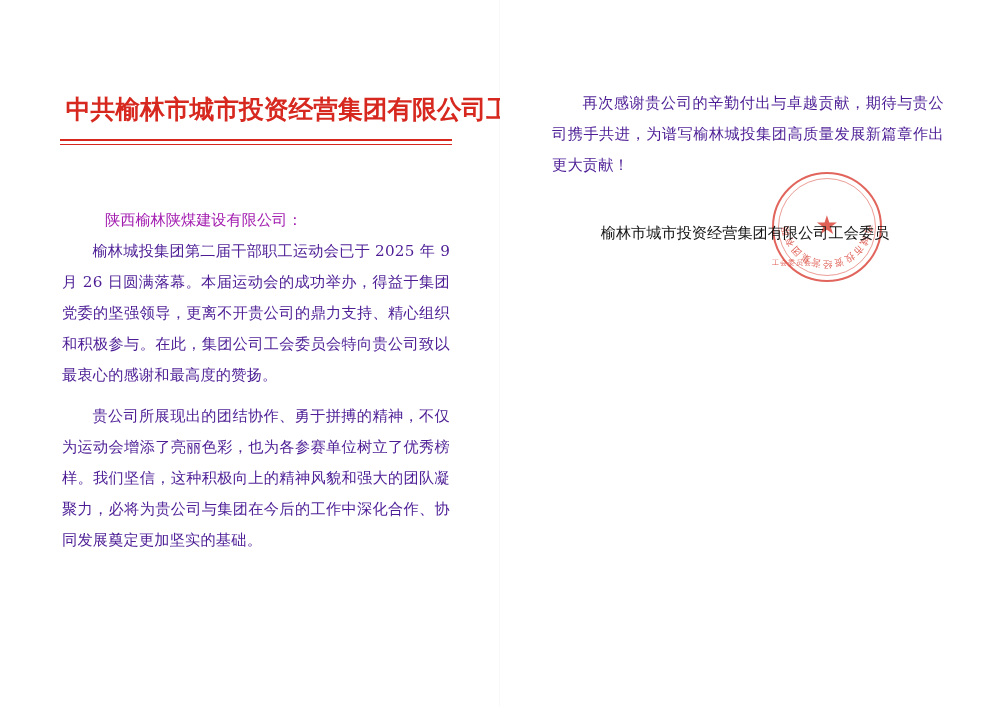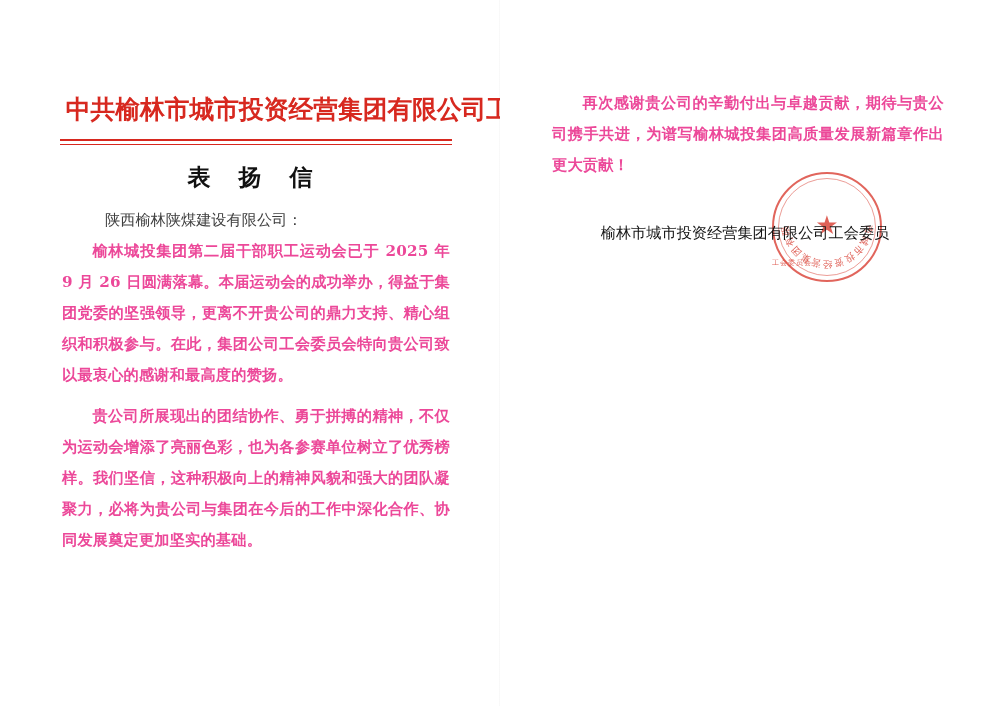--- a/index.html
+++ b/index.html
@@ -73,40 +73,39 @@
     letter-spacing: 10px;
     color: #111;
   }
 
   .salutation {
     position: absolute;
     left: 62px;
     top: 208px;
     font-size: 15.2px;
     line-height: 1.6;
-    color: #404040;
+    color: #a21caf;
     padding-left: 43px;
   }
 
   .body-col {
     position: absolute;
     left: 62px;
     top: 236px;
     width: 388px;
   }
   .para {
     font-size: 15.2px;
     line-height: 31px;
     text-align: justify;
     text-justify: inter-ideograph;
     text-indent: 2em;
     margin: 0 0 10px 0;
-    color: #ec4899;
+    color: #4c1d95;
     letter-spacing: 0.2px;
-    font-weight: bold;
   }
 
   
   .right-page {
     position: absolute;
     left: 500px;
     top: 0;
     width: 500px;
     height: 706px;
     background: #ffffff;
@@ -211,21 +210,20 @@
 <div class="page">
 
   <div class="left-page">
 
     <div class="masthead">
       <div class="masthead-title">中共榆林市城市投资经营集团有限公司工会委员会</div>
       <div class="masthead-rule"></div>
       <div class="masthead-rule thin"></div>
     </div>
 
-    <div class="doc-title">表 扬 信</div>
 
     <div class="salutation">陕西榆林陕煤建设有限公司：</div>
 
     <div class="body-col">
       <p class="para">榆林城投集团第二届干部职工运动会已于 2025 年 9 月 26 日圆满落幕。本届运动会的成功举办，得益于集团党委的坚强领导，更离不开贵公司的鼎力支持、精心组织和积极参与。在此，集团公司工会委员会特向贵公司致以最衷心的感谢和最高度的赞扬。</p>
       <p class="para">贵公司所展现出的团结协作、勇于拼搏的精神，不仅为运动会增添了亮丽色彩，也为各参赛单位树立了优秀榜样。我们坚信，这种积极向上的精神风貌和强大的团队凝聚力，必将为贵公司与集团在今后的工作中深化合作、协同发展奠定更加坚实的基础。</p>
 
     </div>
 
   </div>

